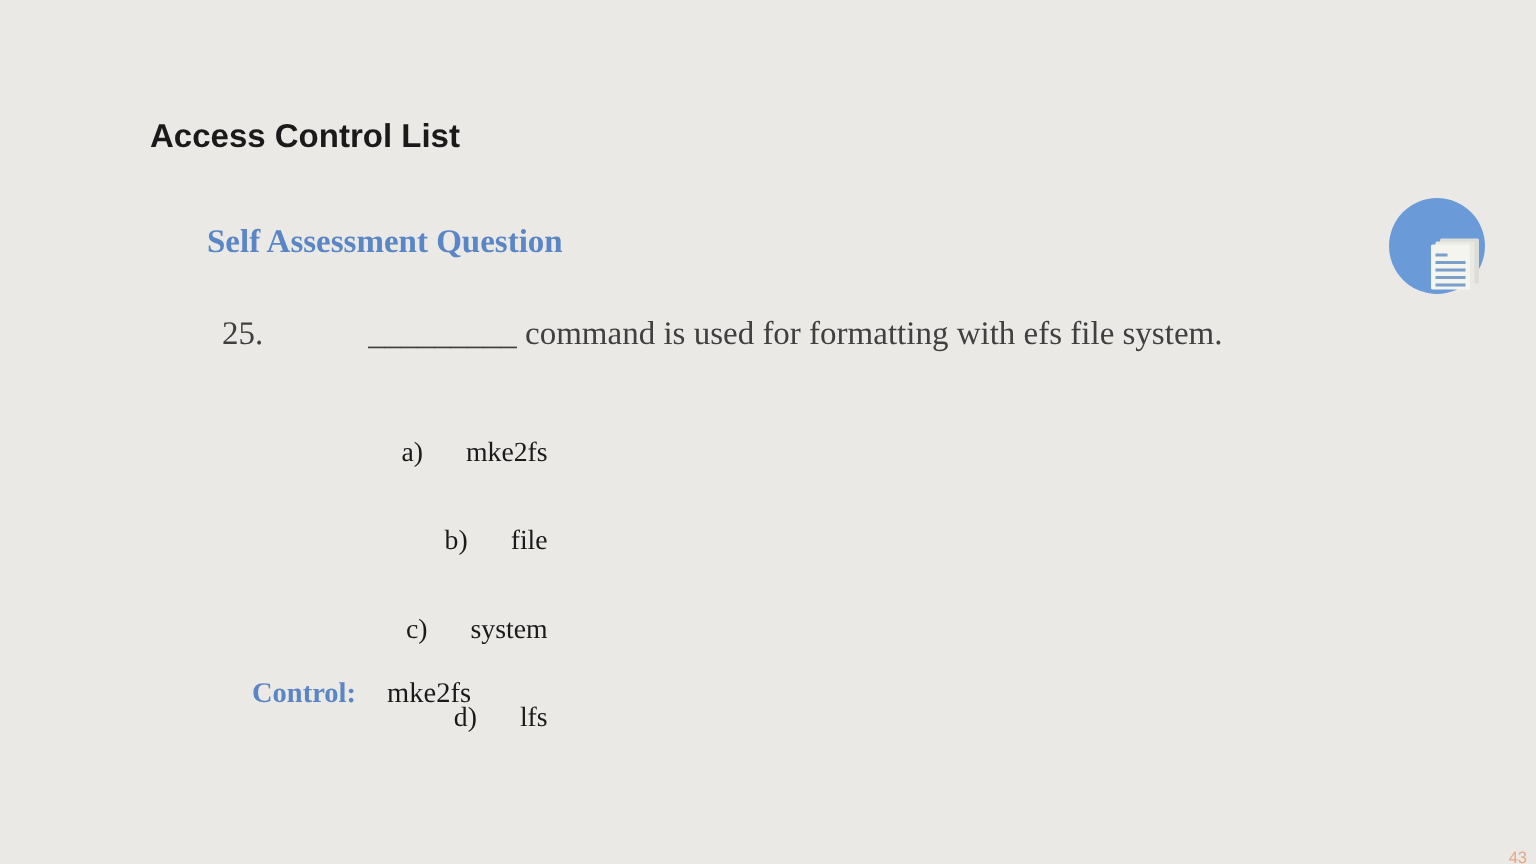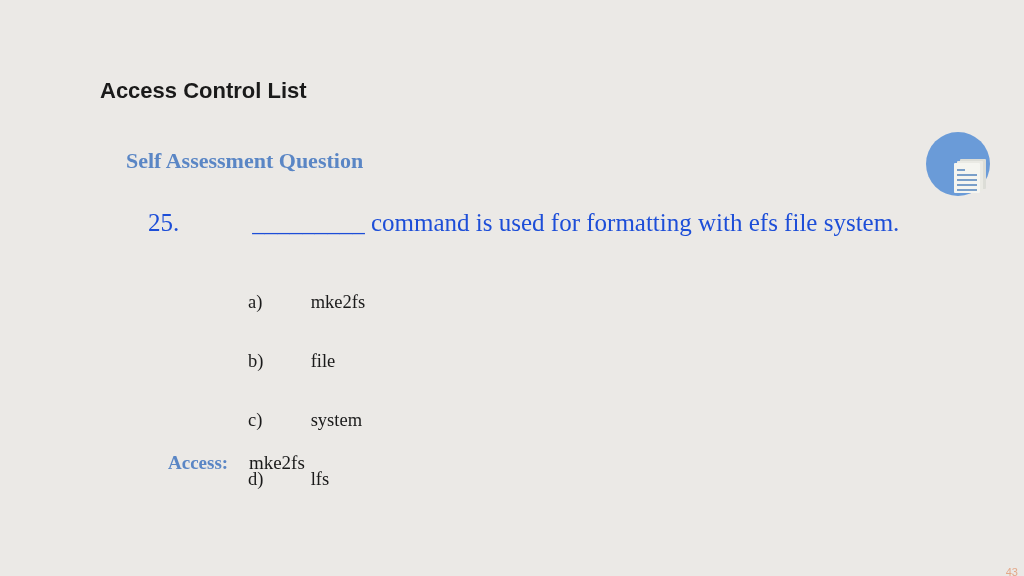--- a/index.html
+++ b/index.html
@@ -20,43 +20,44 @@
       top: 42px;
       left: 64px;
       font-family: Arial, Helvetica, sans-serif;
       font-weight: bold;
       font-size: 22px;
       color: #1a1a1a;
     }
     .section-title {
       position: absolute;
       top: 112px;
-      left: 90px;
+      left: 102px;
       font-family: Georgia, 'Times New Roman', serif;
       font-weight: bold;
       font-size: 22px;
       color: #5a86c5;
     }
     .question-row {
       position: absolute;
       top: 173px;
       left: 100px;
-      font-size: 25px;
-      color: #1d4ed8;
+      font-size: 22px;
+      color: #404040;
     }
     .question-number {
       display: inline;
     }
     .question-text {
       display: inline;
     }
     .options {
       position: absolute;
       top: 232px;
       left: 188px;
+      text-align: right;
     }
     .option {
       font-size: 18.5px;
       color: #1a1a1a;
       margin-bottom: 14px;
     }
     .option-letter {
       display: inline-block;
       width: 34px;
     }
@@ -157,21 +158,21 @@
     <span class="option-letter">c)</span>
     <span>system</span>
   </div>
   <div class="option">
     <span class="option-letter">d)</span>
     <span>lfs</span>
   </div>
 </div>
 
 <div class="answer-row">
-  <span class="answer-label">Access:</span>
+  <span class="answer-label">Control:</span>
   <span class="answer-value">mke2fs</span>
 </div>
 
 <div class="doc-icon">
   <div class="doc-stack">
     <div class="doc-page back"></div>
     <div class="doc-page mid"></div>
     <div class="doc-page front">
       <div class="doc-line short"></div>
       <div class="doc-line"></div>

